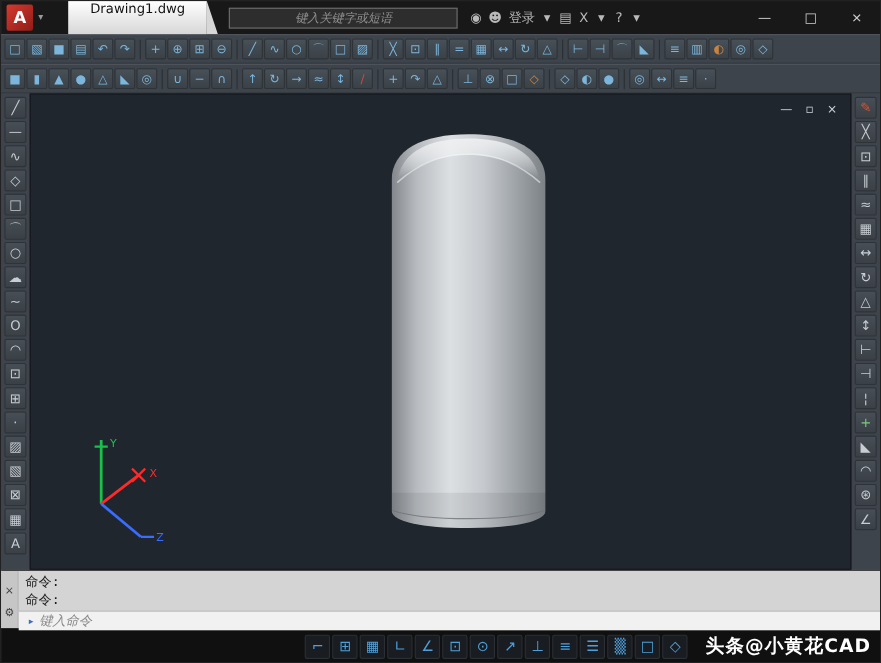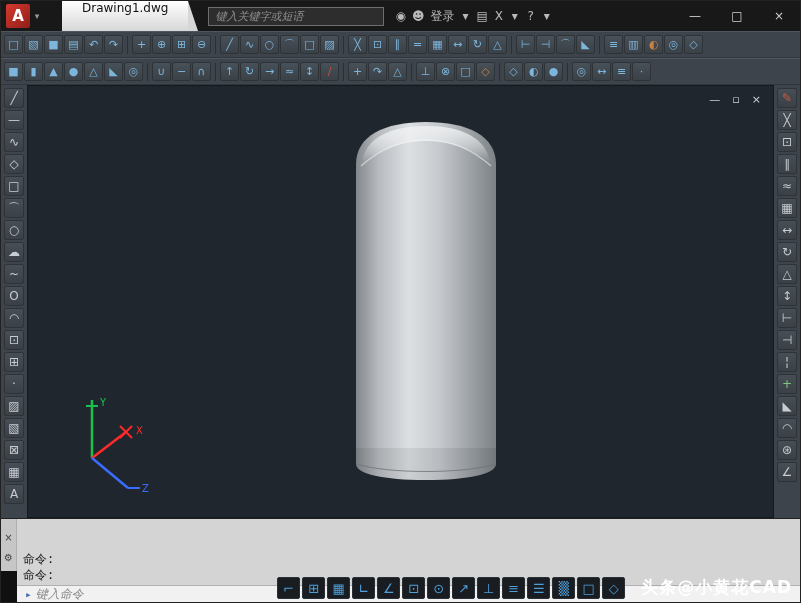--- a/index.html
+++ b/index.html
@@ -10,22 +10,22 @@
     background:#3e444b; border:1px solid #222;
   }
   
   .titlebar { height:30px; background:#181818; display:flex; align-items:center; color:#c8c8c8; }
   .logo { width:24px; height:24px; margin-left:5px; background:linear-gradient(135deg,#d53a2f,#8f1d18);
           color:#fff; font-weight:bold; font-size:15px; display:flex; align-items:center; justify-content:center; border-radius:2px; }
   .logo-arrow { width:14px; text-align:center; font-size:9px; color:#9a9a9a; cursor:pointer; }
   .doc-tab { height:30px; margin-left:18px; padding:0 20px; background:linear-gradient(#ffffff,#d7d7d7);
              color:#111; font-size:12px; display:flex; align-items:flex-start; }
   .tab-slant { width:0; height:0; border-left:10px solid #d7d7d7; border-top:30px solid transparent; }
-  .search-box { width:176px; height:19px; margin-left:10px; background:#2d2d2d; border:1px solid #6e6e6e;
-                color:#8f8f8f; font-size:11px; font-style:italic; padding:1px 6px; overflow:hidden; white-space:nowrap; }
+  .search-box { width:208px; height:19px; margin-left:10px; background:#2d2d2d; border:1px solid #6e6e6e;
+                color:#8f8f8f; font-size:11px; font-style:italic; padding:1px 6px; overflow:hidden; white-space:nowrap;text-align:center; }
   .trc { display:flex; align-items:center; margin-left:8px; }
   .trc-i { min-width:16px; padding:0 3px; text-align:center; color:#b9b9b9; font-size:12px; line-height:30px; cursor:pointer; }
   .spacer { flex:1; }
   .winbtns { display:flex; height:30px; }
   .winbtn { width:42px; text-align:center; line-height:30px; color:#cfcfcf; font-size:12px; cursor:pointer; }
   
   .tbrow { height:27px; background:#3e444b; border-top:1px solid #50565d; border-bottom:1px solid #31363c;
            display:flex; align-items:center; padding:0 3px; gap:1px; overflow:hidden; }
   .tbi { width:19px; height:19px; line-height:17px; text-align:center; font-size:11px; color:#7db6dc;
          background:linear-gradient(#485058,#3a4147); border:1px solid #2e3338; border-radius:2px; cursor:pointer; }
@@ -37,21 +37,21 @@
               background:linear-gradient(#474e55,#3a4046); border:1px solid #2e3338; border-radius:2px; cursor:pointer; }
   .viewport { flex:1; background:#20262e; position:relative; border:1px solid #15181d; }
   .vctl { position:absolute; top:8px; right:12px; display:flex; gap:12px; }
   .vctl-i { color:#cdd2d6; font-size:11px; line-height:11px; cursor:pointer; }
   .cyl { position:absolute; left:328px; top:32px; }
   .ucs { position:absolute; left:42px; top:306px; }
   
   .cmdarea { height:53px; display:flex; background:#d4d4d4; border-top:1px solid #222; }
   .cmdstrip { width:16px; background:#c6c6c6; border-right:1px solid #aeaeae; display:flex; flex-direction:column; align-items:center; padding-top:14px; gap:10px; }
   .cmdstrip span { font-size:10px; color:#444; cursor:pointer; line-height:10px; }
-  .cmdmain { flex:1; display:flex; flex-direction:column;margin-top:30px; }
+  .cmdmain { flex:1; display:flex; flex-direction:column; }
   .cmdhist { flex:1; background:#d4d4d4; font-family:"DejaVu Sans Mono", monospace; font-size:12px; color:#1c1c1c; padding:2px 6px; line-height:16px; }
   .cmdinput { height:21px; background:#f1f1f1; border-top:1px solid #b0b0b0; display:flex; align-items:center; padding:0 4px;
               font-family:"DejaVu Sans Mono", monospace; font-size:12px; }
   .cmd-icon { color:#3f6fb5; font-size:11px; margin:0 4px; }
   .cmd-ph { color:#8a8a8a; font-style:italic; }
   
   .statusbar { height:33px; background:#101010; display:flex; align-items:center; }
   .sbi { width:23px; height:22px; line-height:21px; text-align:center; color:#4f9fd8; font-size:13px;
          border:1px solid #2a2f35; border-radius:2px; background:#191d22; margin-right:2px; cursor:pointer; }
   .watermark { color:#ffffff; font-size:17px; font-weight:bold; letter-spacing:1px; margin:0 8px 0 14px; white-space:nowrap; }

